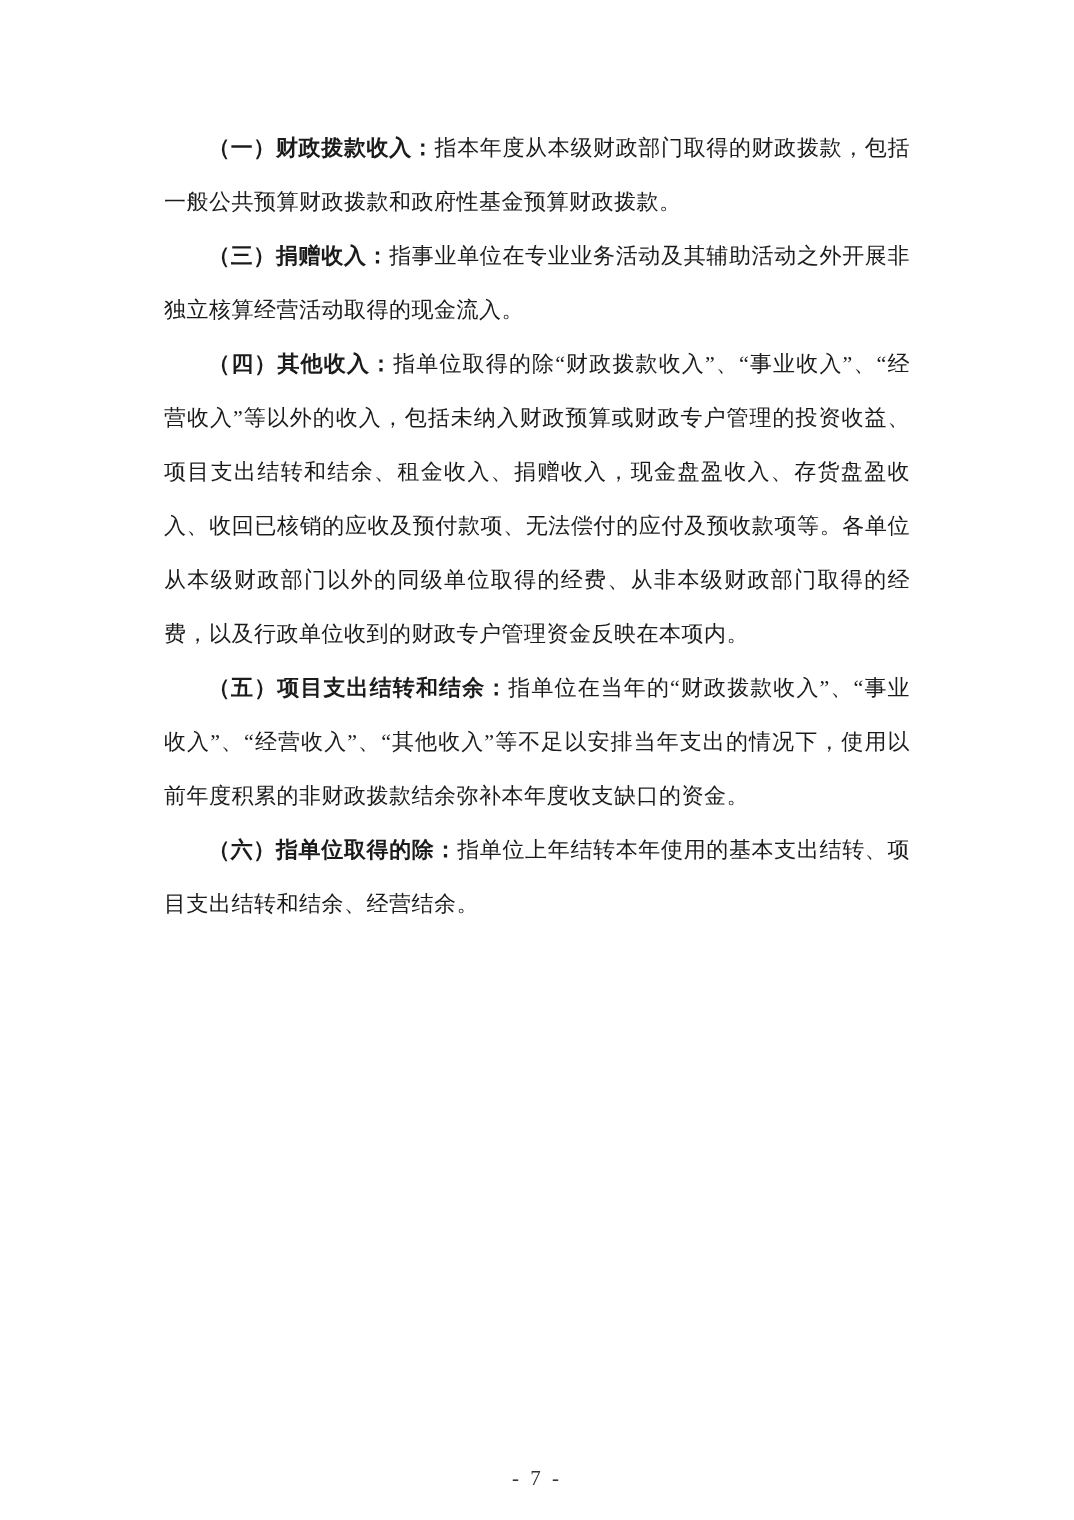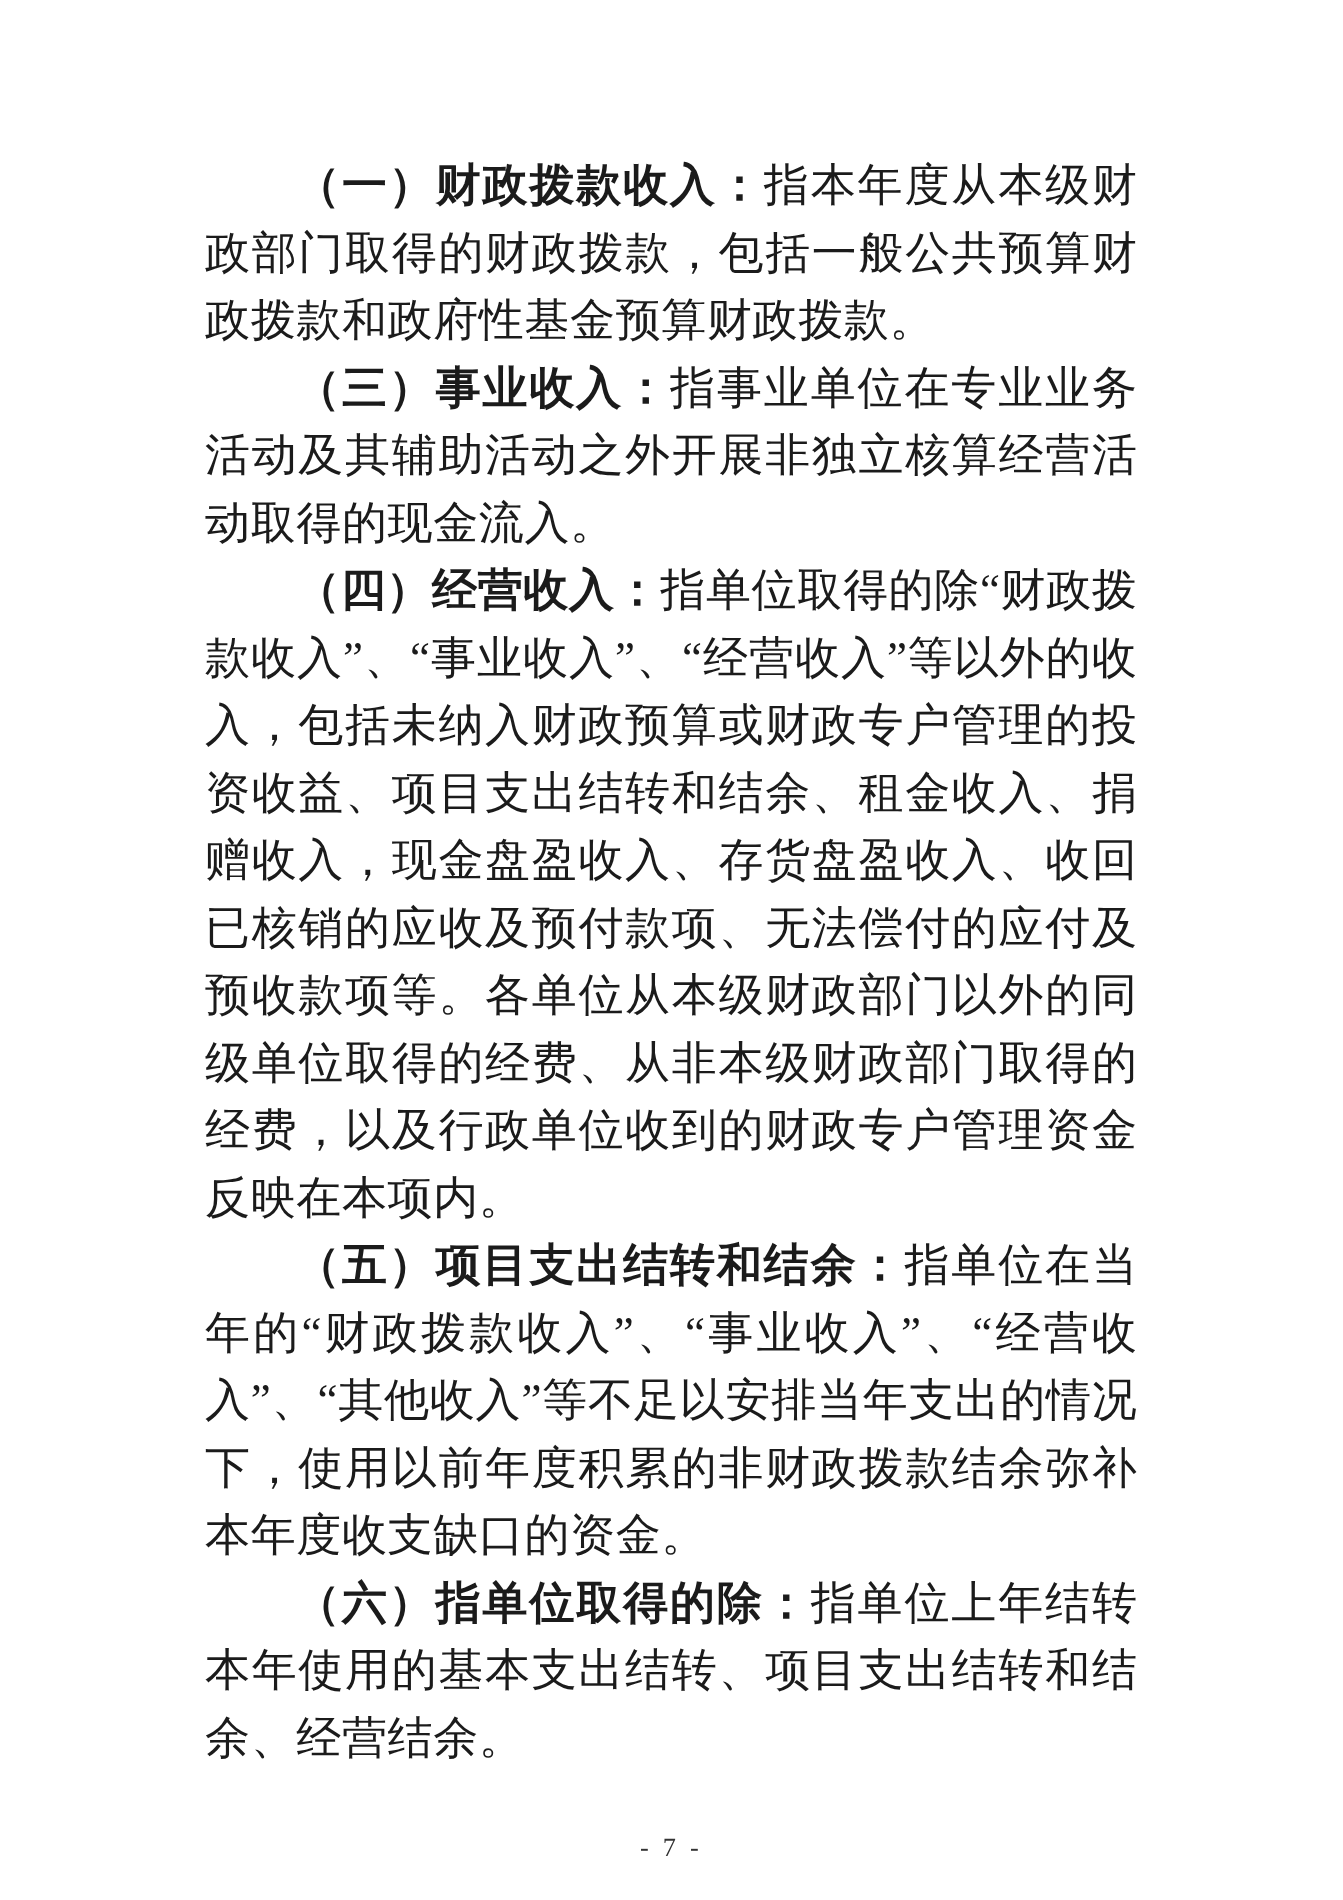--- a/index.html
+++ b/index.html
@@ -17,21 +17,21 @@
     color: #1b1b1b;
   }
   .content {
     position: absolute;
     left: 164px;
     top: 121px;
     width: 746px;
   }
   .content p.para {
     margin: 0;
-    font-size: 36px;
+    font-size: 22px;
     line-height: 54px;
     text-align: justify;
     text-indent: 2em;
     letter-spacing: 0.5px;
     color: #1b1b1b;
   }
   .content p.para .heading {
     font-weight: 700;
   }
   .page-footer {
@@ -44,19 +44,19 @@
     letter-spacing: 3px;
     color: #333333;
   }
 </style>
 </head>
 <body>
 
 <div class="page">
   <div class="content">
     <p class="para"><span class="heading">（一）财政拨款收入：</span><span>指本年度从本级财政部门取得的财政拨款，包括一般公共预算财政拨款和政府性基金预算财政拨款。</span></p>
-    <p class="para"><span class="heading">（三）事业收入：</span><span>指事业单位在专业业务活动及其辅助活动之外开展非独立核算经营活动取得的现金流入。</span></p>
-    <p class="para"><span class="heading">（四）经营收入：</span><span>指单位取得的除“财政拨款收入”、“事业收入”、“经营收入”等以外的收入，包括未纳入财政预算或财政专户管理的投资收益、项目支出结转和结余、租金收入、捐赠收入，现金盘盈收入、存货盘盈收入、收回已核销的应收及预付款项、无法偿付的应付及预收款项等。各单位从本级财政部门以外的同级单位取得的经费、从非本级财政部门取得的经费，以及行政单位收到的财政专户管理资金反映在本项内。</span></p>
+    <p class="para"><span class="heading">（三）捐赠收入：</span><span>指事业单位在专业业务活动及其辅助活动之外开展非独立核算经营活动取得的现金流入。</span></p>
+    <p class="para"><span class="heading">（四）其他收入：</span><span>指单位取得的除“财政拨款收入”、“事业收入”、“经营收入”等以外的收入，包括未纳入财政预算或财政专户管理的投资收益、项目支出结转和结余、租金收入、捐赠收入，现金盘盈收入、存货盘盈收入、收回已核销的应收及预付款项、无法偿付的应付及预收款项等。各单位从本级财政部门以外的同级单位取得的经费、从非本级财政部门取得的经费，以及行政单位收到的财政专户管理资金反映在本项内。</span></p>
     <p class="para"><span class="heading">（五）项目支出结转和结余：</span><span>指单位在当年的“财政拨款收入”、“事业收入”、“经营收入”、“其他收入”等不足以安排当年支出的情况下，使用以前年度积累的非财政拨款结余弥补本年度收支缺口的资金。</span></p>
     <p class="para"><span class="heading">（六）指单位取得的除：</span><span>指单位上年结转本年使用的基本支出结转、项目支出结转和结余、经营结余。</span></p>
   </div>
   <div class="page-footer">- 7 -</div>
 </div>
 
 </body></html>

